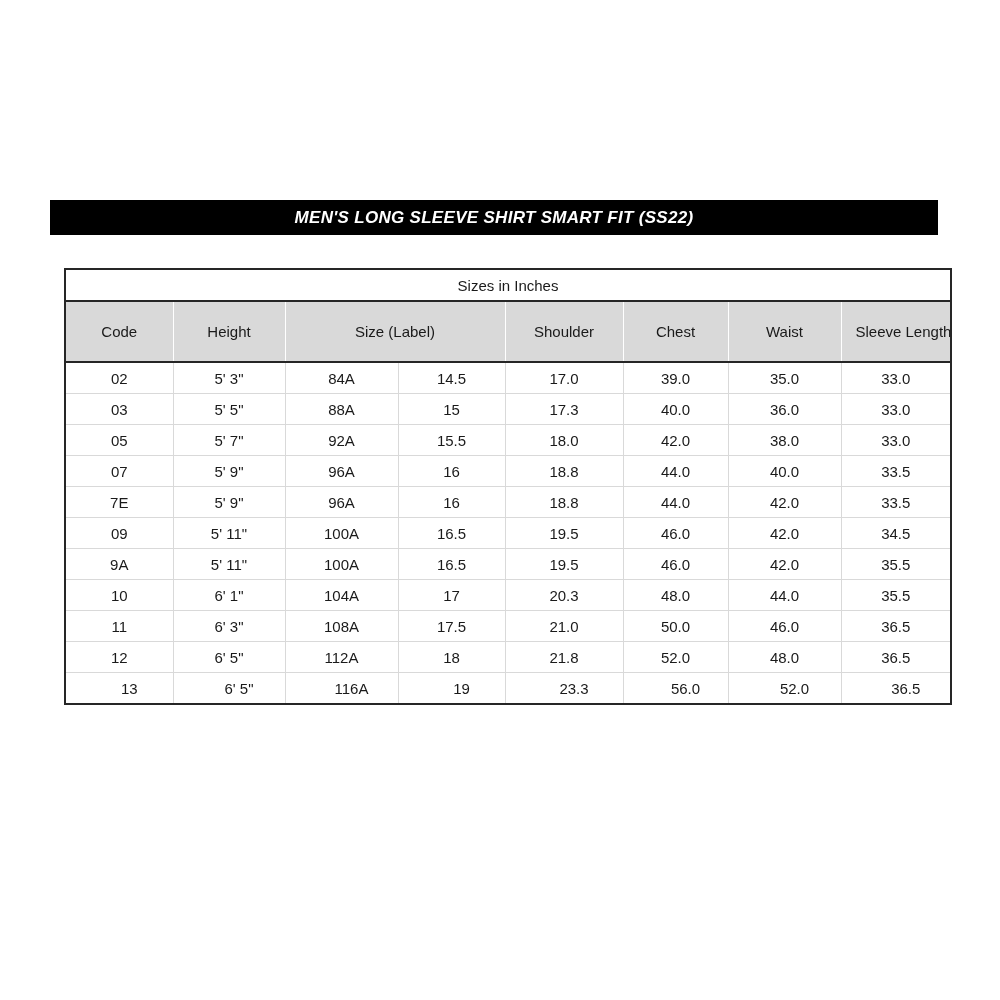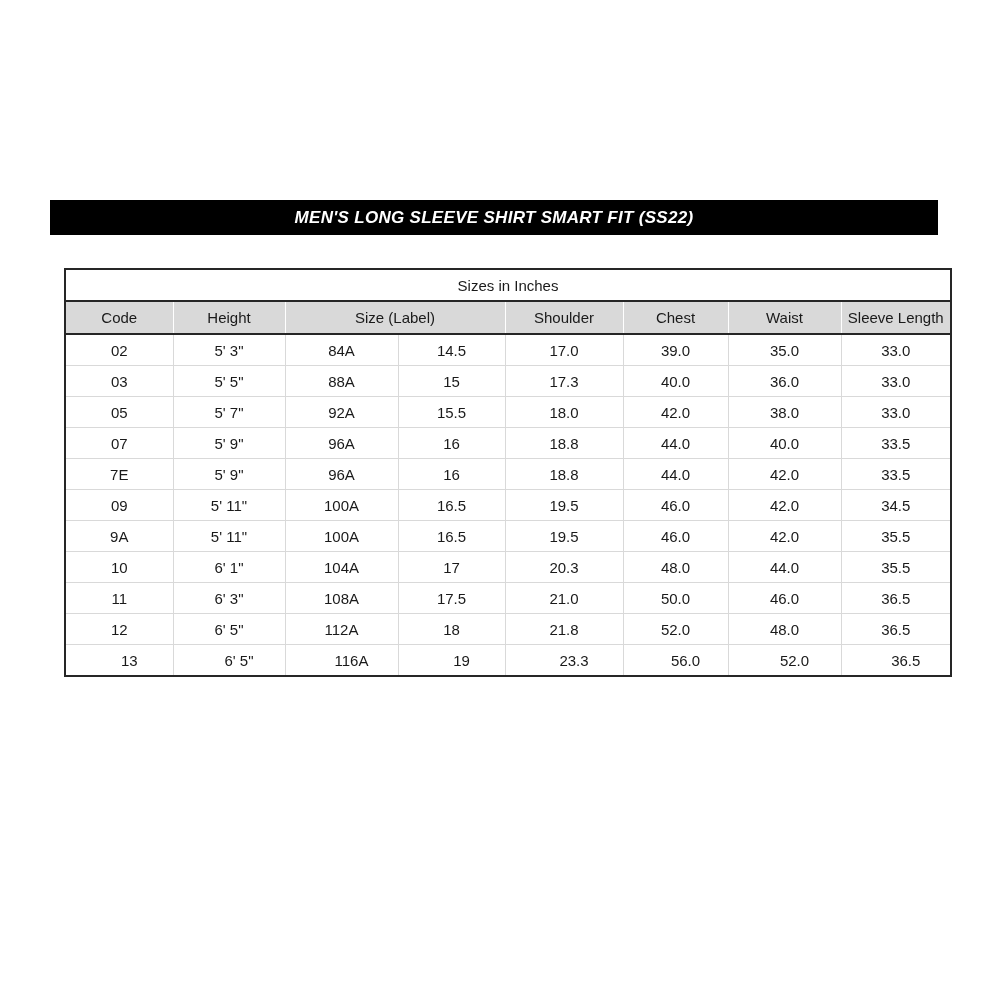--- a/index.html
+++ b/index.html
@@ -53,21 +53,21 @@
     padding: 0;
   }
   table.size-table th {
     height: 31px;
     background: #d9d9d9;
     font-weight: normal;
     text-align: center;
     vertical-align: middle;
     border-right: 1px solid #ffffff;
     border-bottom: 2px solid #262626;
-    padding: 0;
+    padding: 14px;
     overflow: hidden;
     white-space: nowrap;
   }
   table.size-table th:last-child {
     border-right: none;
   }
   table.size-table tbody td {
     height: 30px;
     text-align: center;
     vertical-align: middle;

